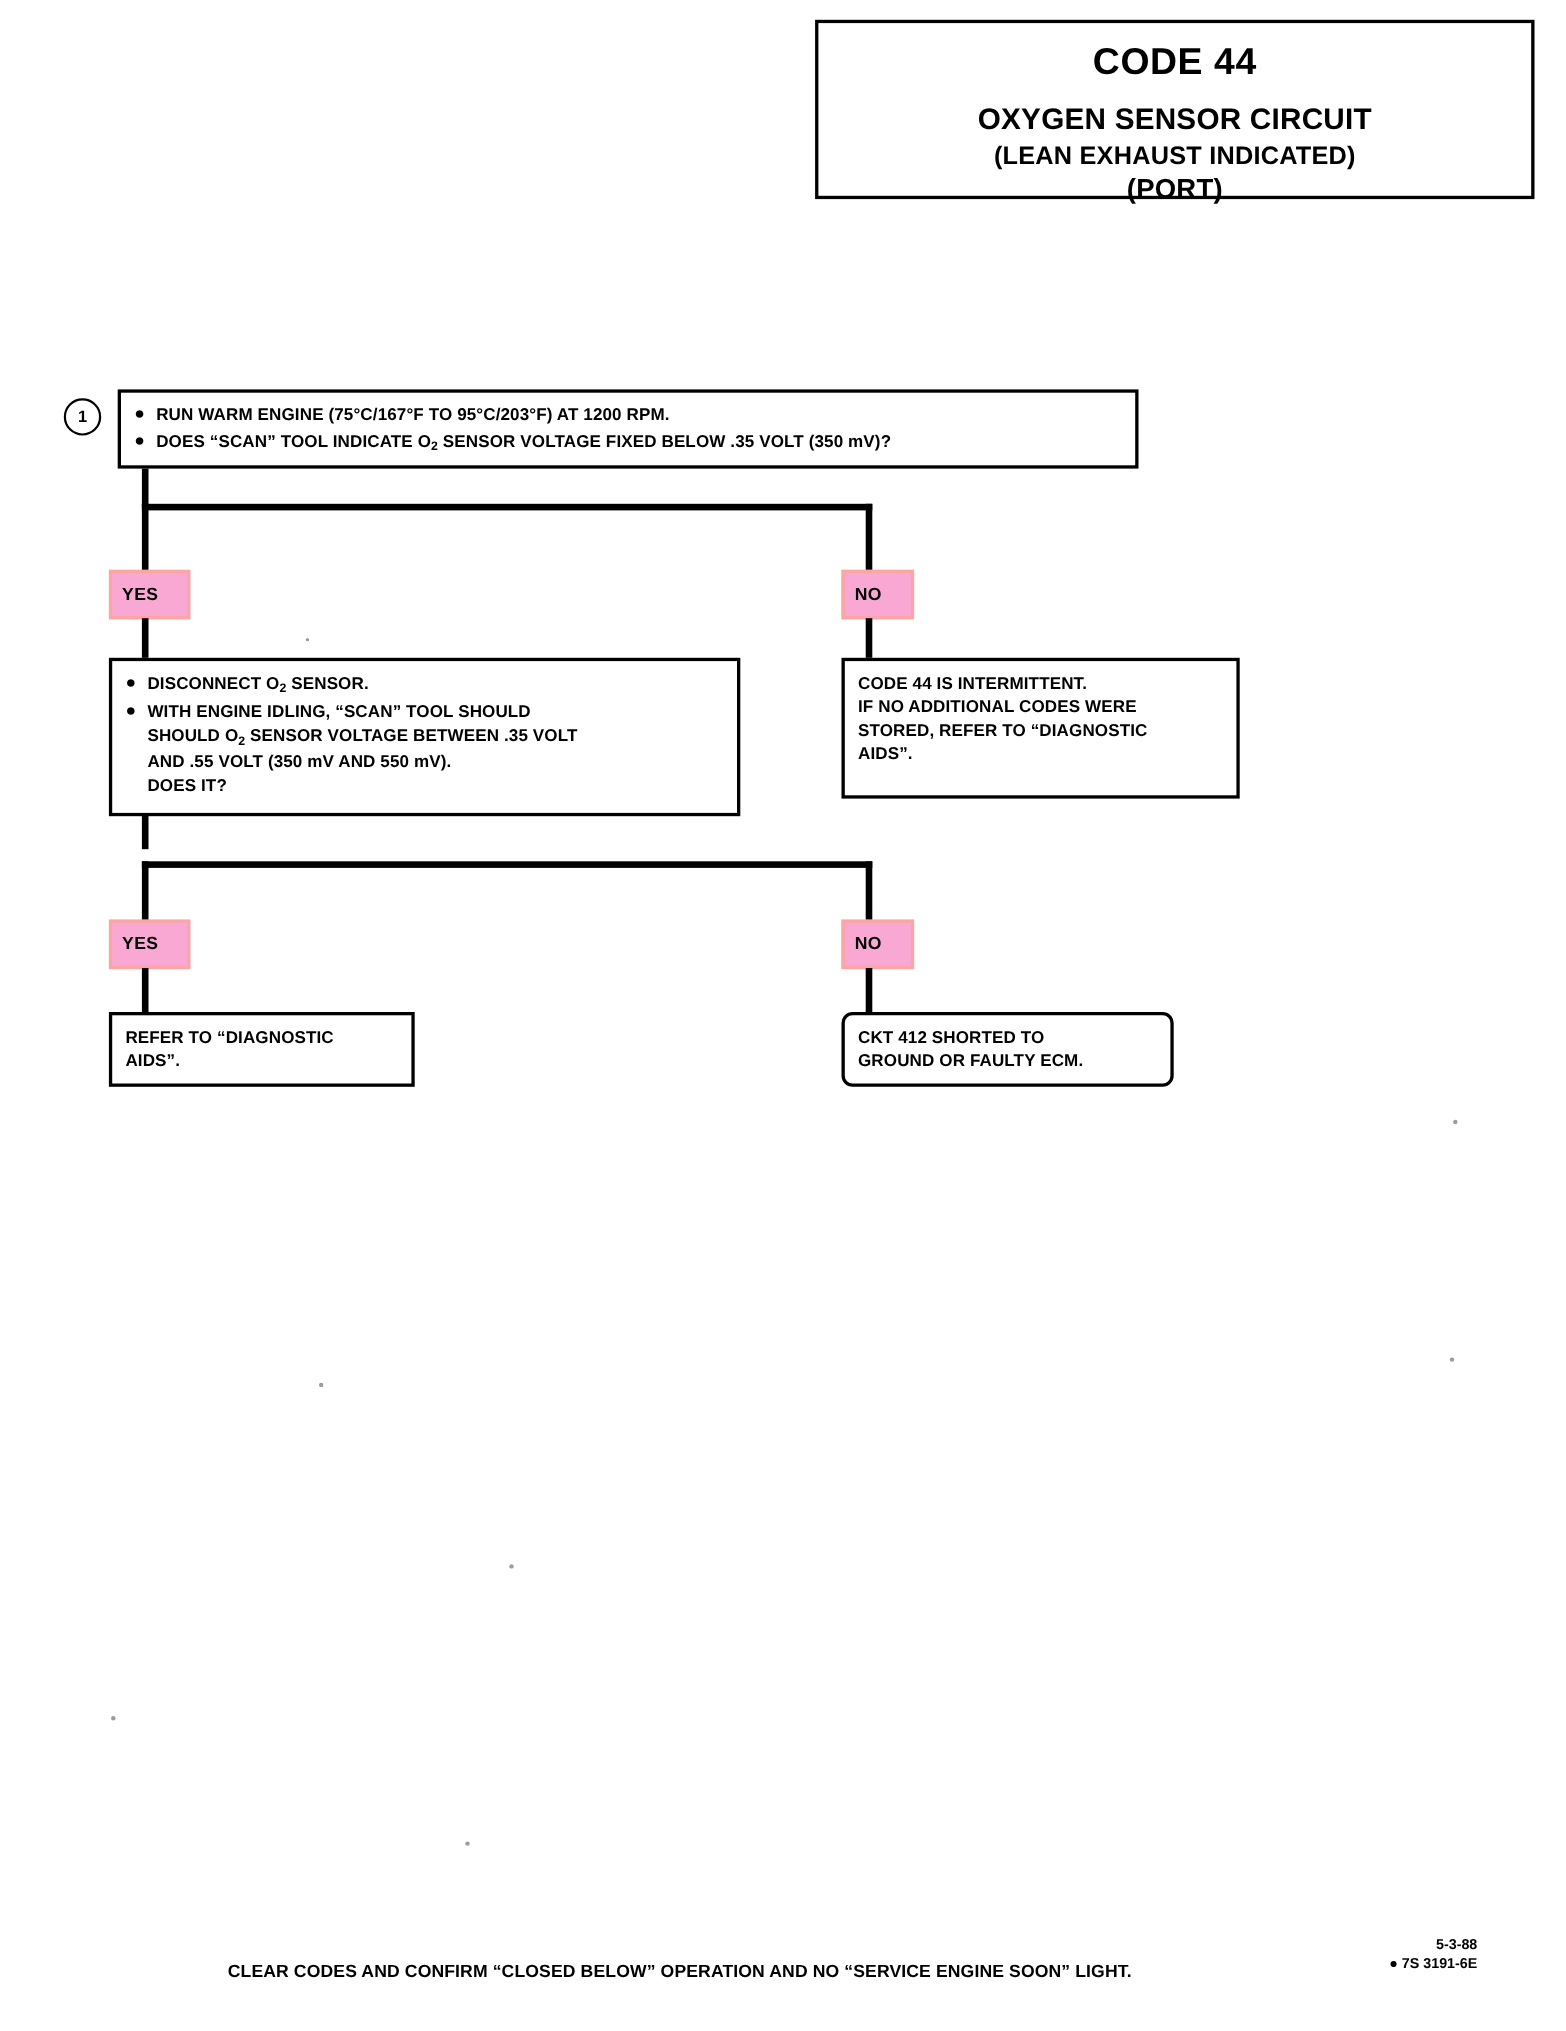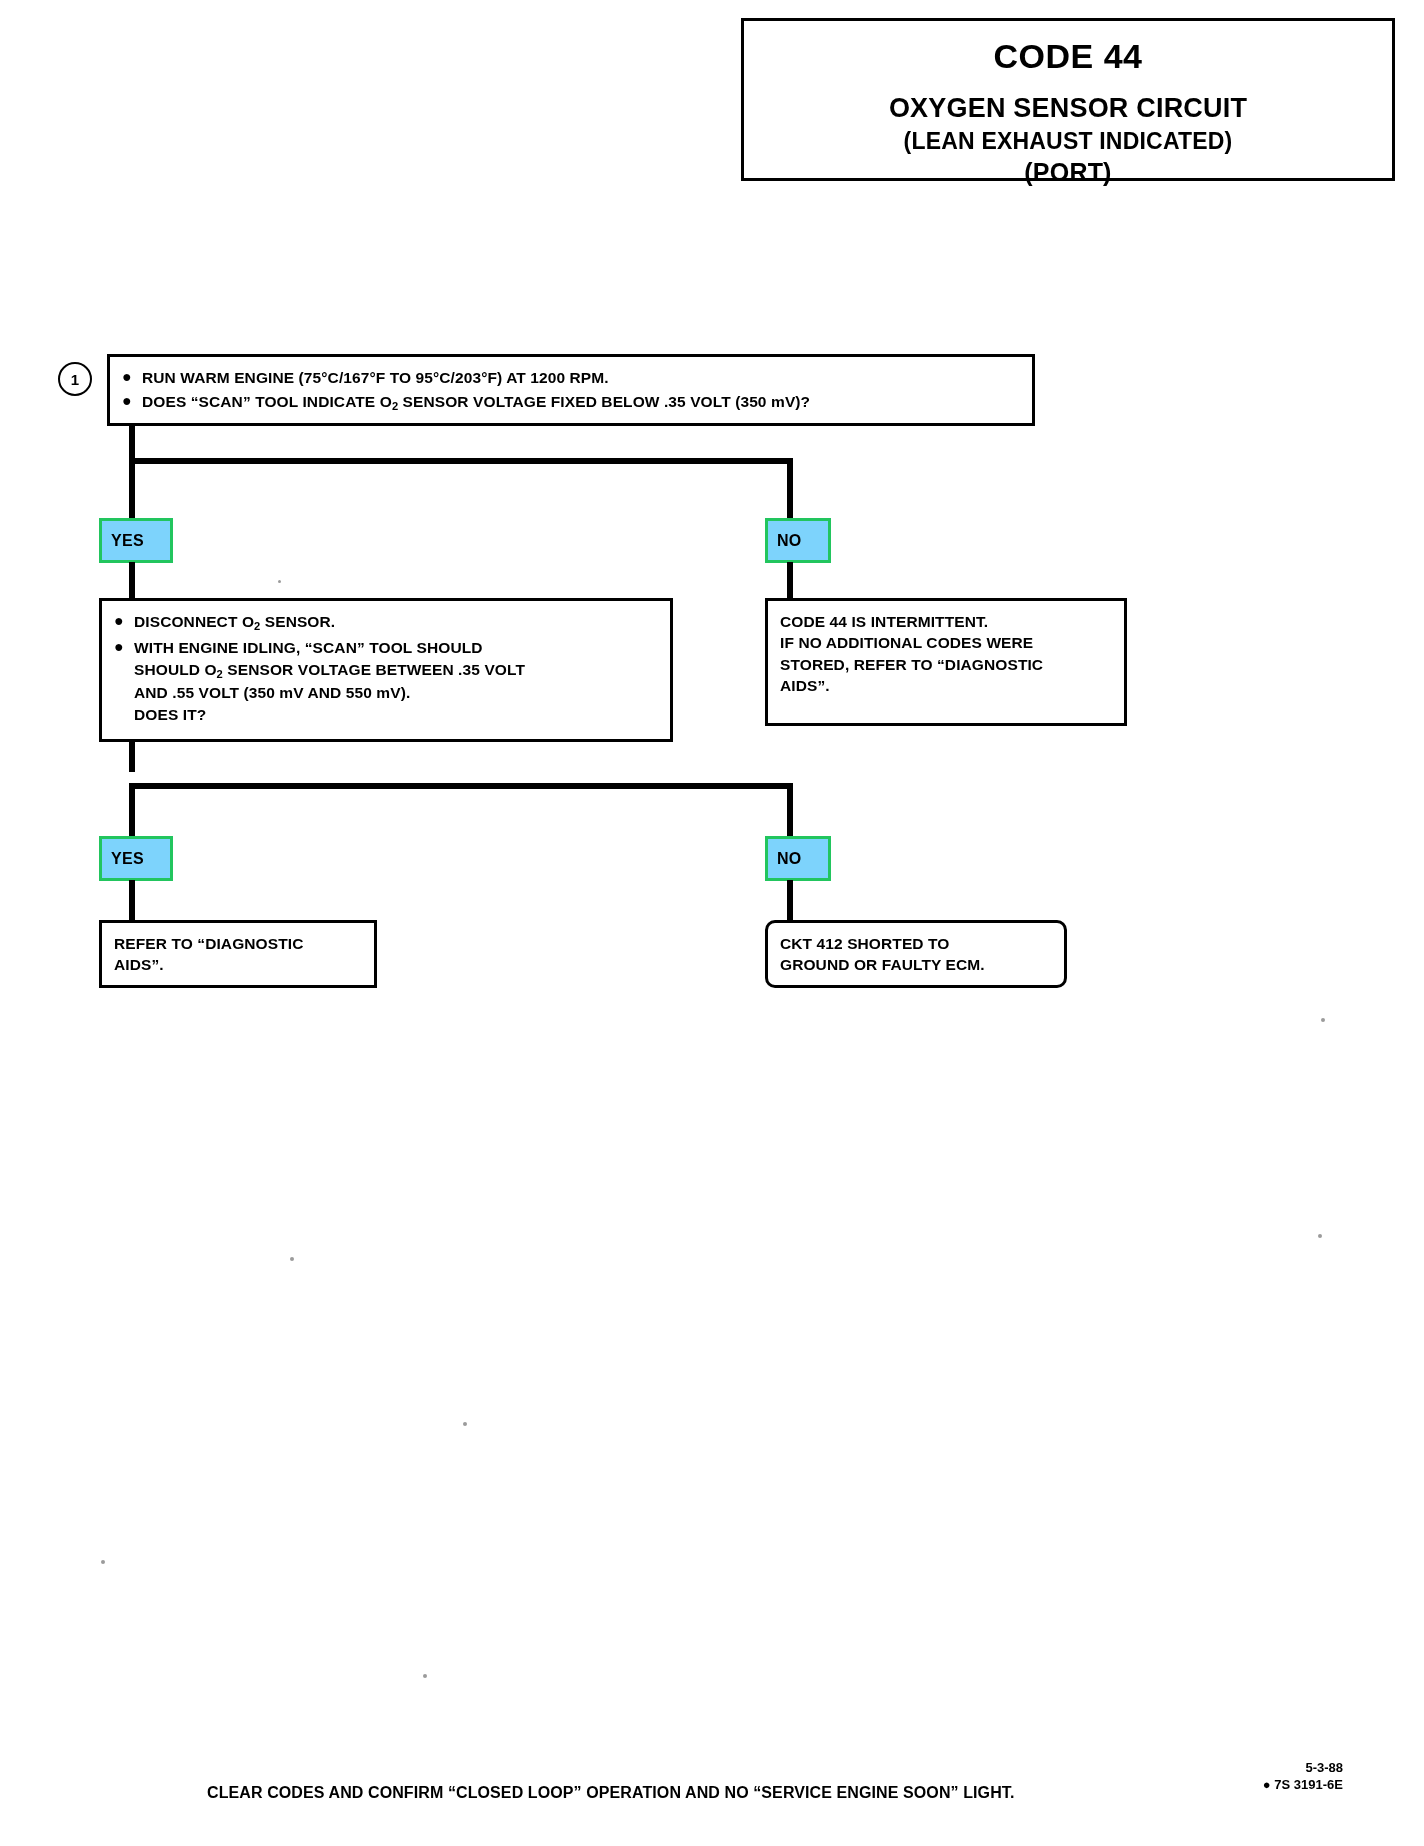--- a/index.html
+++ b/index.html
@@ -89,23 +89,23 @@
   }
   .plain-line {
     line-height: 1.38;
   }
 
   sub { font-size: 0.72em; vertical-align: -0.28em; }
 
   
   .ynbox {
     position: absolute;
-    border: 3px solid #22c55e;
-    box-sizing: border-box;
-    background: #7dd3fc;
+    border: 3px solid #fca5a5;
+    box-sizing: border-box;
+    background: #f9a8d4;
     font-size: 16px;
     font-weight: bold;
     display: flex;
     align-items: center;
     padding-left: 9px;
     letter-spacing: 0.3px;
   }
 
   
   .step-circle {
@@ -242,21 +242,21 @@
     </div>
   </div>
 
   <div class="box" style="left:762px; top:920px; width:302px; height:68px;border-radius:10px;">
     <div class="inner">
       <div class="plain-line">CKT 412  SHORTED TO</div>
       <div class="plain-line">GROUND OR FAULTY ECM.</div>
     </div>
   </div>
 
-  <div class="footer-text" style="left:204px; top:1784px;">CLEAR CODES AND CONFIRM “CLOSED LOOP”  OPERATION AND NO “SERVICE ENGINE SOON” LIGHT.</div>
+  <div class="footer-text" style="left:204px; top:1784px;">CLEAR CODES AND CONFIRM “CLOSED BELOW”  OPERATION AND NO “SERVICE ENGINE SOON” LIGHT.</div>
   <div class="footer-right" style="left:1150px; top:1760px; width:190px;">
     <div>5-3-88</div>
     <div>● 7S 3191-6E</div>
   </div>
 
   <div class="speck" style="left:287px; top:1257px; width:4px; height:4px;"></div>
   <div class="speck" style="left:460px; top:1422px; width:4px; height:4px;"></div>
   <div class="speck" style="left:1315px; top:1234px; width:4px; height:4px;"></div>
   <div class="speck" style="left:98px; top:1560px; width:4px; height:4px;"></div>
   <div class="speck" style="left:420px; top:1674px; width:4px; height:4px;"></div>

